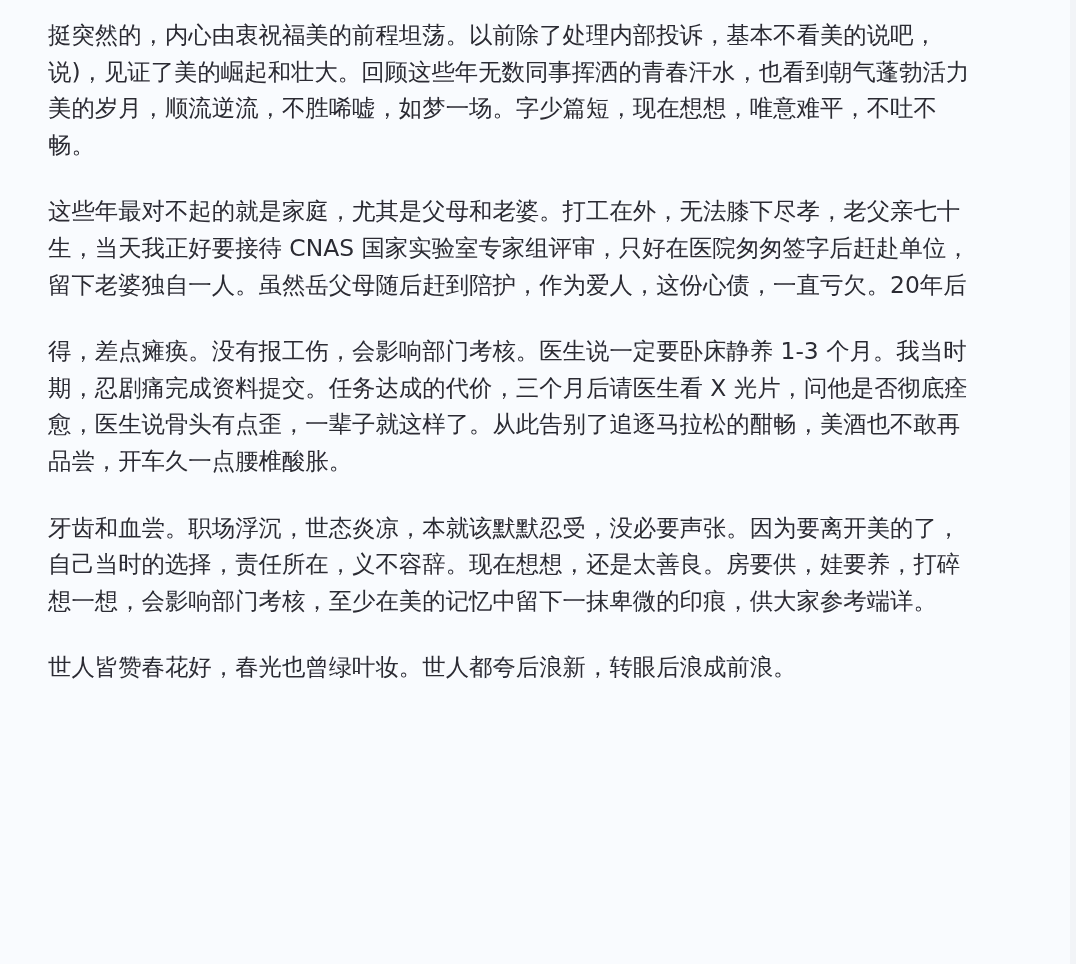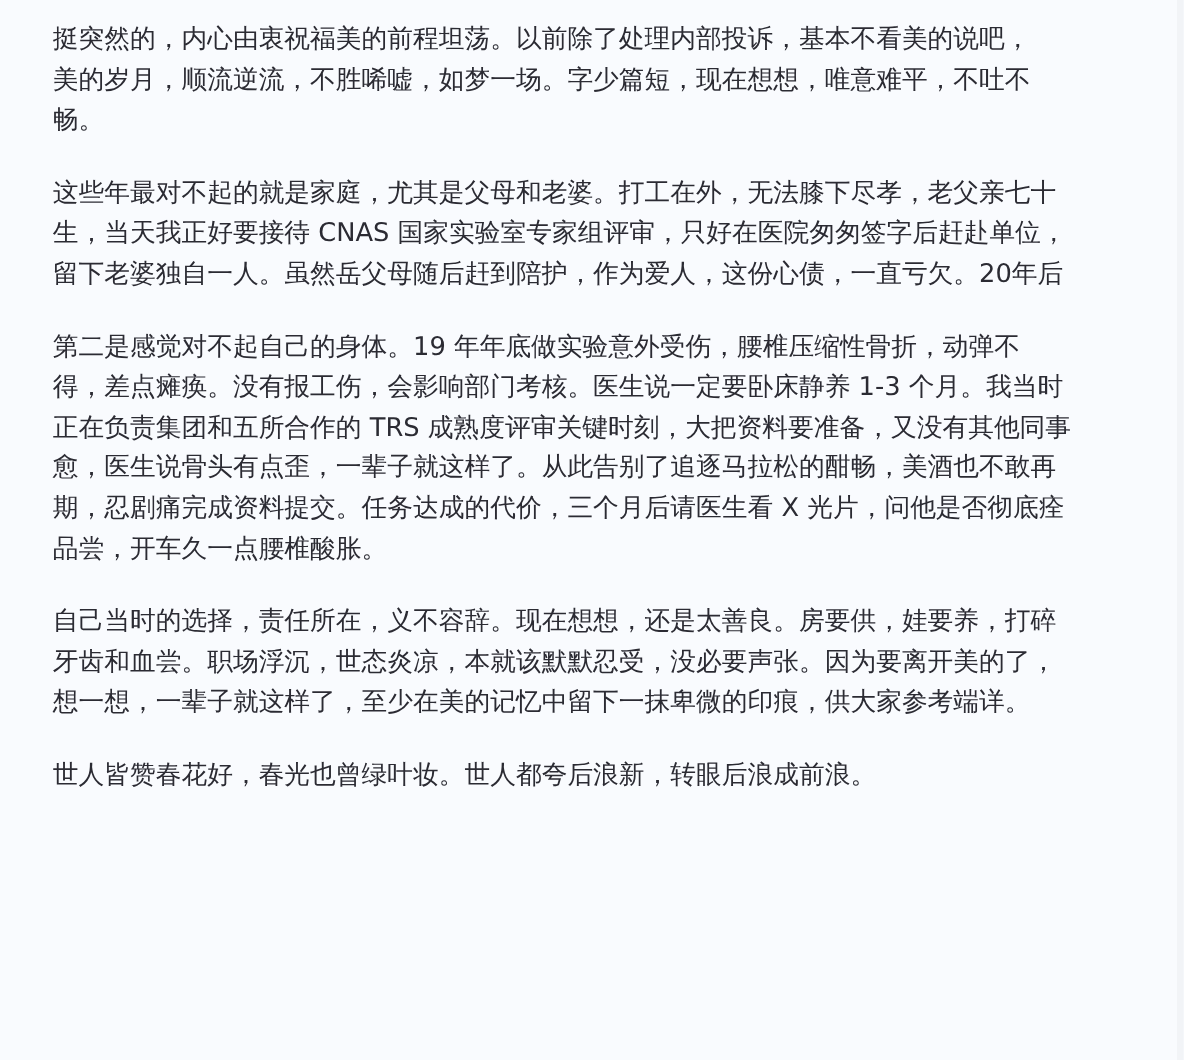--- a/index.html
+++ b/index.html
@@ -39,39 +39,38 @@
       height: 964px;
       background: #f2f4f7;
     }
   </style>
 </head>
 <body>
 
 <div class="article">
   <p class="para">
     <span class="line">挺突然的，内心由衷祝福美的前程坦荡。以前除了处理内部投诉，基本不看美的说吧，</span>
+    <span class="line">说)，见证了美的崛起和壮大。回顾这些年无数同事挥洒的青春汗水，也看到朝气蓬勃活力</span>
     <span class="line">美的岁月，顺流逆流，不胜唏嘘，如梦一场。字少篇短，现在想想，唯意难平，不吐不</span>
     <span class="line">畅。</span>
   </p>
   <p class="para">
     <span class="line">这些年最对不起的就是家庭，尤其是父母和老婆。打工在外，无法膝下尽孝，老父亲七十</span>
     <span class="line">生，当天我正好要接待 CNAS 国家实验室专家组评审，只好在医院匆匆签字后赶赴单位，</span>
     <span class="line">留下老婆独自一人。虽然岳父母随后赶到陪护，作为爱人，这份心债，一直亏欠。20年后</span>
   </p>
   <p class="para">
-    <span class="line">第二是感觉对不起自己的身体。19 年年底做实验意外受伤，腰椎压缩性骨折，动弹不</span>
     <span class="line">得，差点瘫痪。没有报工伤，会影响部门考核。医生说一定要卧床静养 1-3 个月。我当时</span>
-    <span class="line">正在负责集团和五所合作的 TRS 成熟度评审关键时刻，大把资料要准备，又没有其他同事</span>
+    <span class="line">期，忍剧痛完成资料提交。任务达成的代价，三个月后请医生看 X 光片，问他是否彻底痊</span>
     <span class="line">愈，医生说骨头有点歪，一辈子就这样了。从此告别了追逐马拉松的酣畅，美酒也不敢再</span>
-    <span class="line">期，忍剧痛完成资料提交。任务达成的代价，三个月后请医生看 X 光片，问他是否彻底痊</span>
     <span class="line">品尝，开车久一点腰椎酸胀。</span>
   </p>
   <p class="para">
+    <span class="line">牙齿和血尝。职场浮沉，世态炎凉，本就该默默忍受，没必要声张。因为要离开美的了，</span>
     <span class="line">自己当时的选择，责任所在，义不容辞。现在想想，还是太善良。房要供，娃要养，打碎</span>
-    <span class="line">牙齿和血尝。职场浮沉，世态炎凉，本就该默默忍受，没必要声张。因为要离开美的了，</span>
-    <span class="line">想一想，一辈子就这样了，至少在美的记忆中留下一抹卑微的印痕，供大家参考端详。</span>
+    <span class="line">想一想，会影响部门考核，至少在美的记忆中留下一抹卑微的印痕，供大家参考端详。</span>
   </p>
   <p class="para">
     <span class="line">世人皆赞春花好，春光也曾绿叶妆。世人都夸后浪新，转眼后浪成前浪。</span>
   </p>
 </div>
 
 <div class="right-edge"></div>
 
 </body></html>

